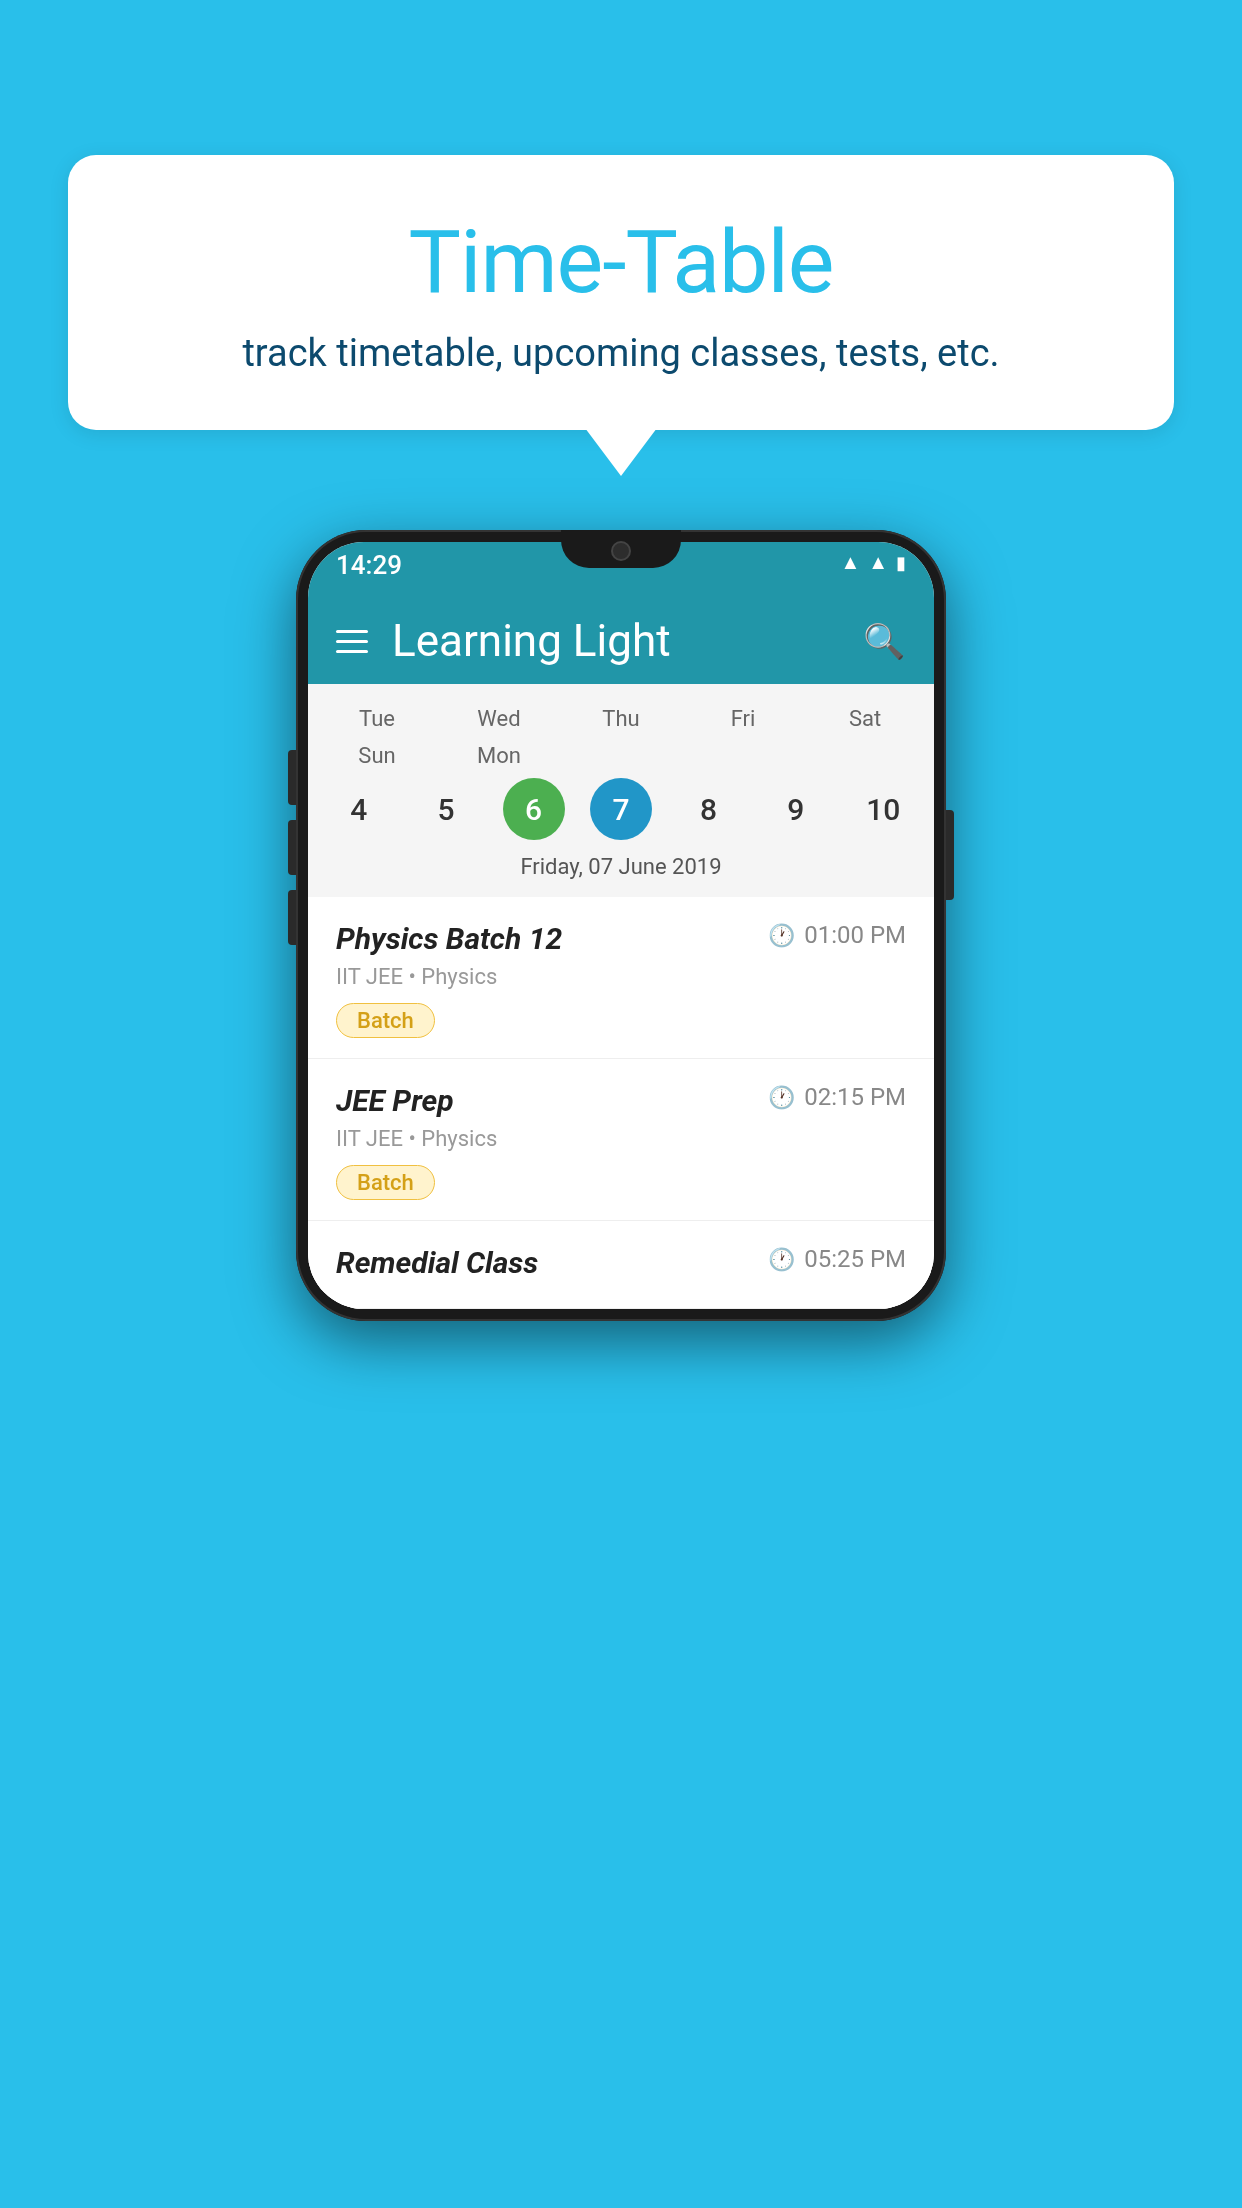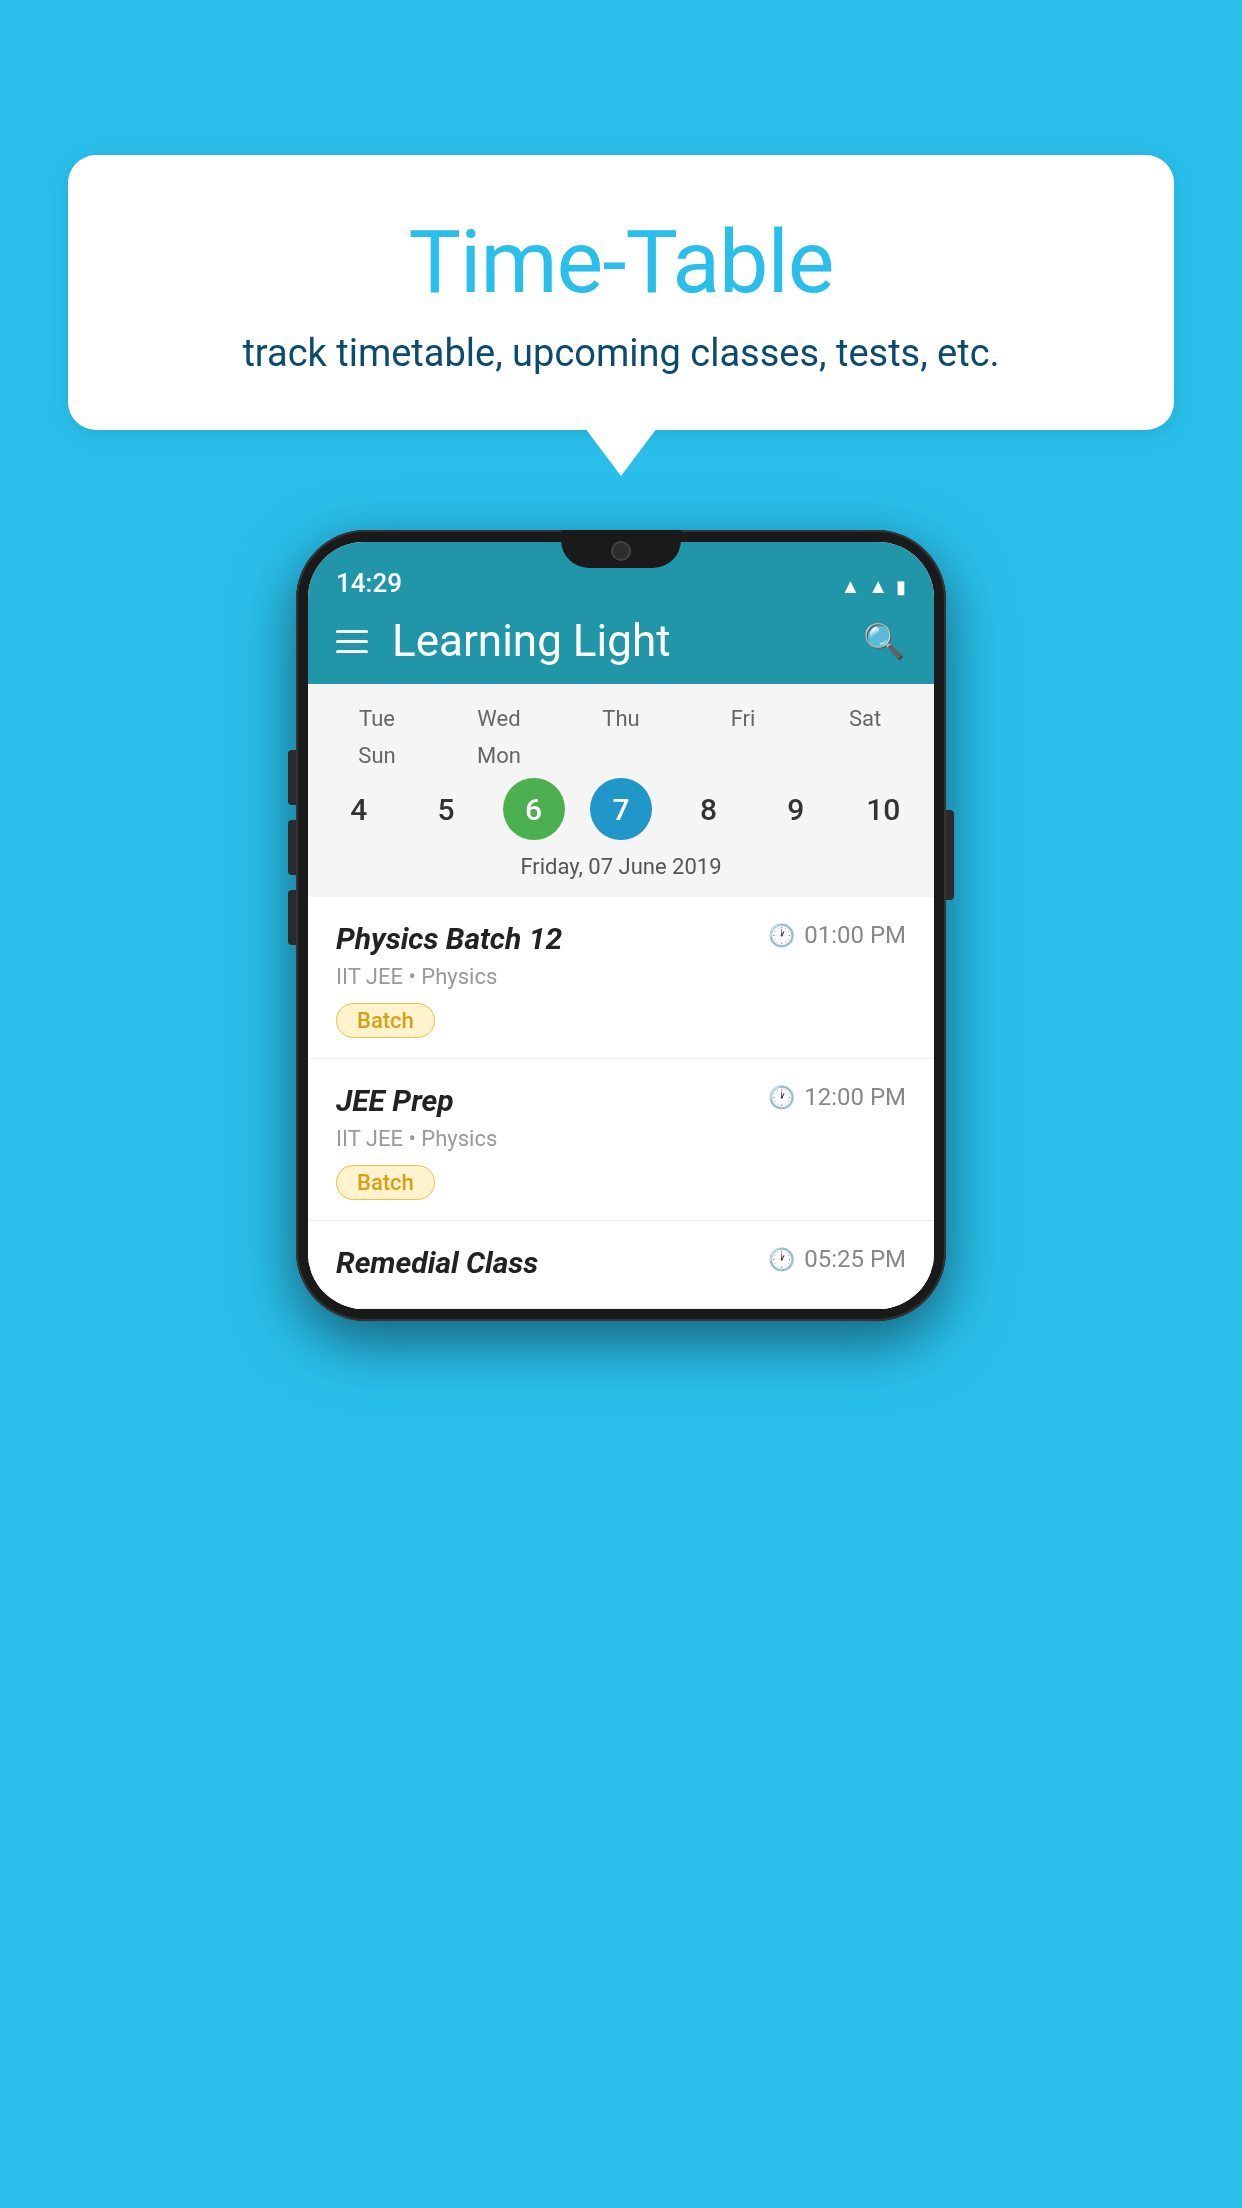--- a/index.html
+++ b/index.html
@@ -128,21 +128,21 @@
       background: #2d2d2d;
       border-radius: 50%;
       border: 2px solid #444;
     }
 
     
     .status-bar {
       background: #2196A8;
       height: 56px;
       display: flex;
-      align-items: flex-end;
+      align-items: flex-start;
       justify-content: space-between;
       padding: 0 28px;
       padding-top: 8px;
       position: relative;
       z-index: 5;
     }
 
     .status-time {
       color: white;
       font-size: 26px;
@@ -386,21 +386,21 @@
           </div>
           <div class="schedule-meta">IIT JEE • Physics</div>
           <span class="batch-badge">Batch</span>
         </div>
 
         <div class="schedule-item">
           <div class="schedule-item-header">
             <span class="schedule-item-title">JEE Prep</span>
             <div class="schedule-time">
               <span class="clock-icon">🕐</span>
-              <span>12:00 PM</span>
+              <span>02:15 PM</span>
             </div>
           </div>
           <div class="schedule-meta">IIT JEE • Physics</div>
           <span class="batch-badge">Batch</span>
         </div>
 
         <div class="schedule-item">
           <div class="schedule-item-header">
             <span class="schedule-item-title">Remedial Class</span>
             <div class="schedule-time">

